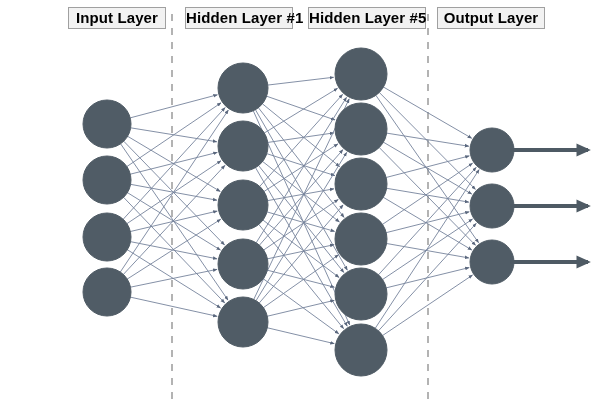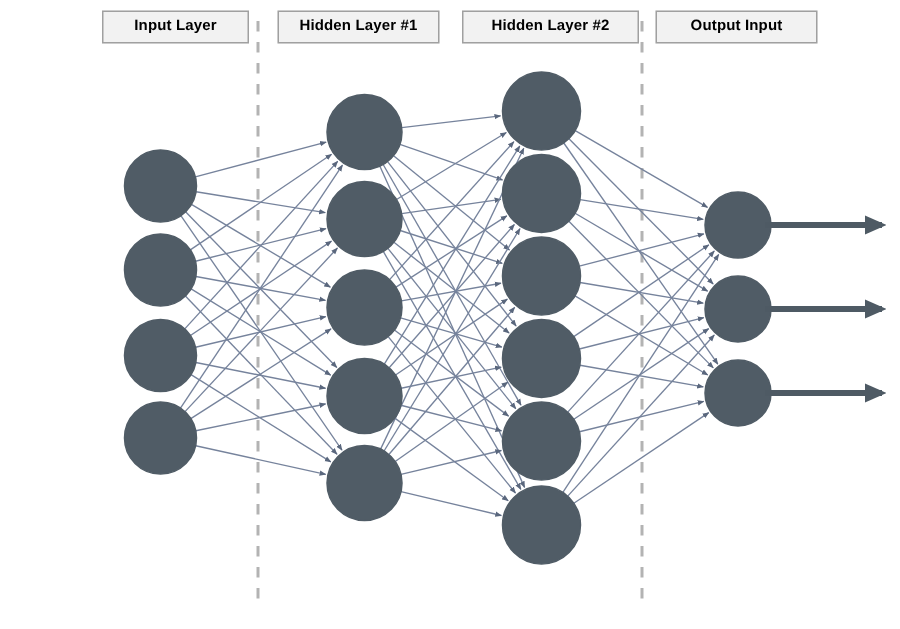--- a/index.html
+++ b/index.html
@@ -28,21 +28,21 @@
     height: 419px;
   }
   .layer-label {
     position: absolute;
     box-sizing: border-box;
     background: #F2F2F2;
     border: 1px solid #A0A0A0;
     color: #000000;
     font-family: "Liberation Sans", sans-serif;
     font-weight: bold;
-    font-size: 10px;
+    font-size: 15px;
     letter-spacing: 0.1px;
     text-align: center;
     line-height: 20px;
     height: 22px;
     white-space: nowrap;
     z-index: 5;
   }
 </style>
 </head>
 <body>
@@ -157,17 +157,17 @@
         <line x1="510" y1="150" x2="588" y2="150" stroke="#4E5A64" stroke-width="4" marker-end="url(#arrow-thick)"></line>
         <line x1="510" y1="206" x2="588" y2="206" stroke="#4E5A64" stroke-width="4" marker-end="url(#arrow-thick)"></line>
         <line x1="510" y1="262" x2="588" y2="262" stroke="#4E5A64" stroke-width="4" marker-end="url(#arrow-thick)"></line>
       </g>
   </svg>
 
   <div class="layer-label" id="label-input-layer" style="left: 68px; top: 7px; width: 98px;">Input Layer</div>
 
   <div class="layer-label" id="label-hidden-layer-1" style="left: 185px; top: 7px; width: 108px;">Hidden Layer #1</div>
 
-  <div class="layer-label" id="label-hidden-layer-2" style="left: 308px; top: 7px; width: 118px;">Hidden Layer #2</div>
+  <div class="layer-label" id="label-hidden-layer-2" style="left: 308px; top: 7px; width: 118px;">Hidden Layer #5</div>
 
-  <div class="layer-label" id="label-output-layer" style="left: 437px; top: 7px; width: 108px;">Output Input</div>
+  <div class="layer-label" id="label-output-layer" style="left: 437px; top: 7px; width: 108px;">Output Layer</div>
 
 </div>
 
 </body></html>

